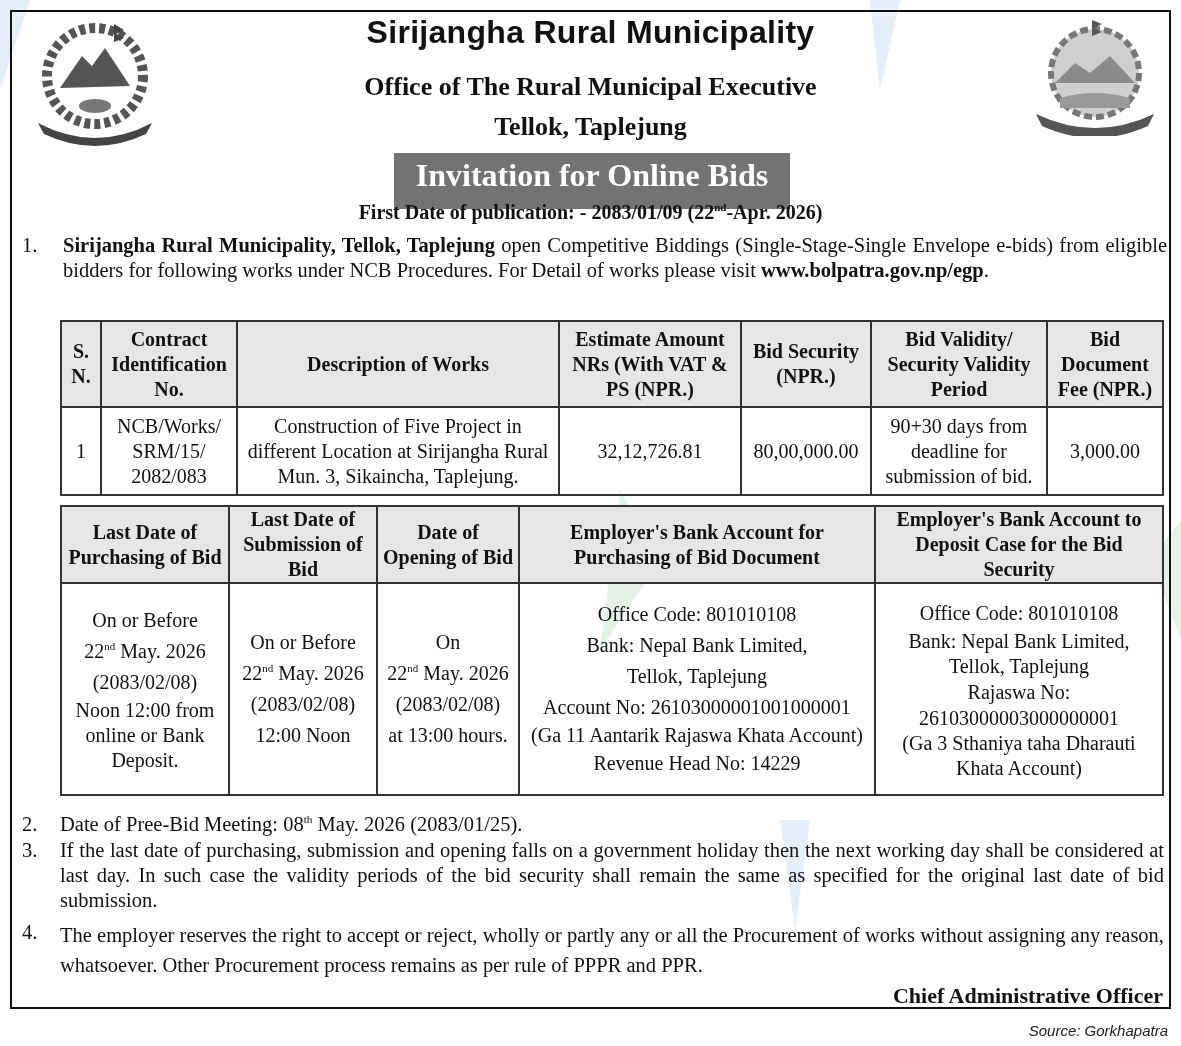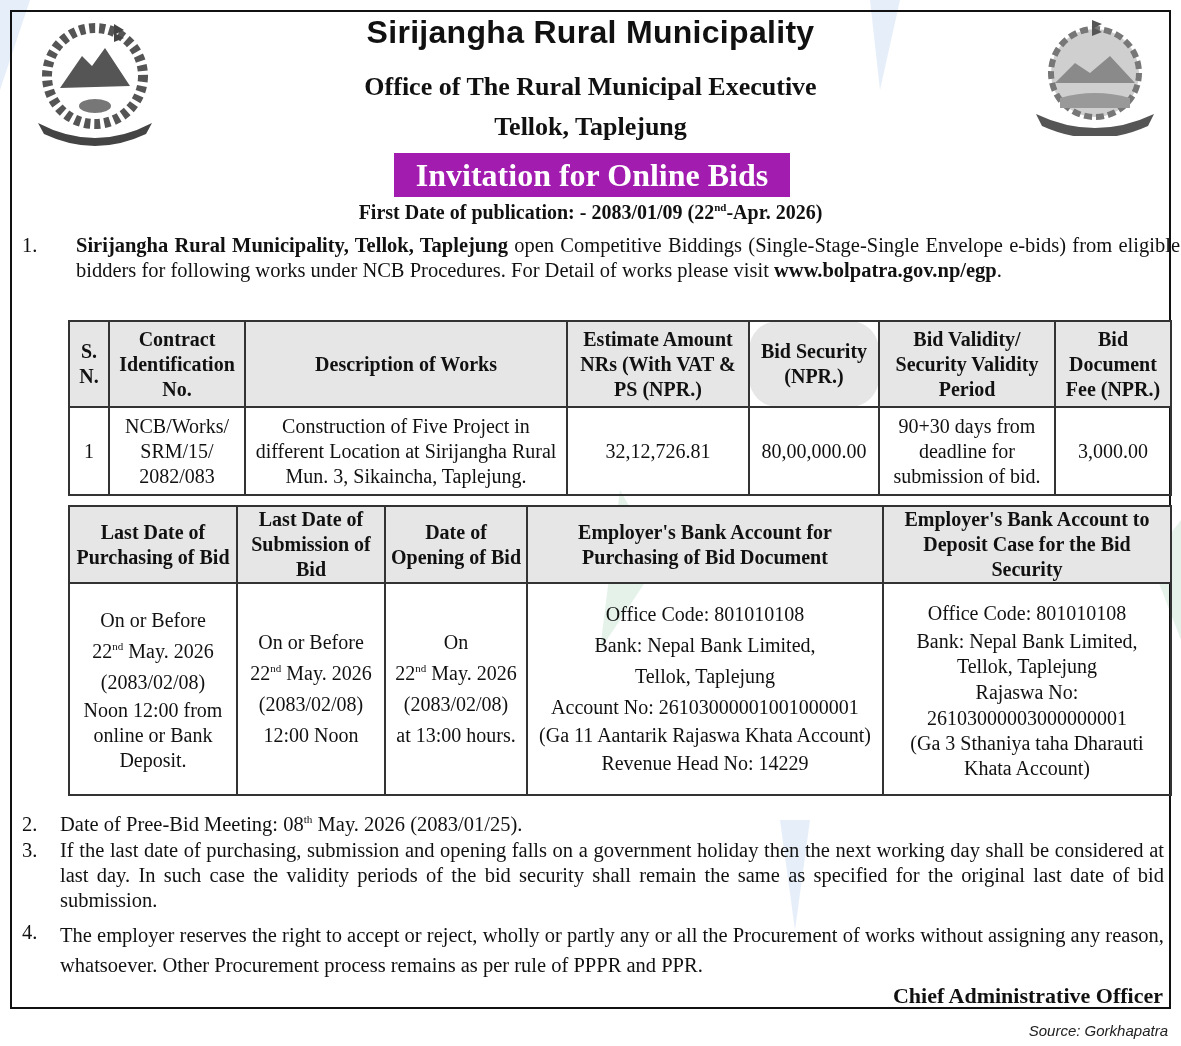--- a/index.html
+++ b/index.html
@@ -8,29 +8,29 @@
   .frame { position:absolute; left:10px; top:10px; width:1161px; height:999px;
            border:2px solid #111; box-sizing:border-box; }
   .emblem-left { position:absolute; left:30px; top:18px; width:130px; height:128px; }
   .emblem-right { position:absolute; left:1030px; top:18px; width:130px; height:118px; }
   .title { position:absolute; left:0; width:1181px; top:14px; text-align:center;
            font-family:"Liberation Sans", sans-serif; font-weight:bold; font-size:32px; letter-spacing:0.3px; }
   .subtitle { position:absolute; left:0; width:1181px; top:72px; text-align:center;
               font-weight:bold; font-size:26px; }
   .location { position:absolute; left:0; width:1181px; top:112px; text-align:center;
               font-weight:bold; font-size:26px; }
-  .banner { position:absolute; left:394px; top:153px; width:396px; height:44px;
-            background:#a21caf; color:#fff; text-align:center; font-weight:bold;
+  .banner { position:absolute; left:394px; top:153px; width:396px; height:56px;
+            background:#737373; color:#fff; text-align:center; font-weight:bold;
             font-size:32px; line-height:44px; }
   .pubdate { position:absolute; left:0; width:1181px; top:201px; text-align:center;
              font-weight:bold; font-size:20px; }
   sup { font-size:0.55em; vertical-align:super; line-height:0;text-align:right; }
   .para { position:absolute; font-size:20.5px; line-height:25px; text-align:justify; }
   .num { position:absolute; font-size:20.5px; line-height:25px; }
-  table { position:absolute; border-collapse:collapse;margin-left:8px; }
+  table { position:absolute; border-collapse:collapse; }
   td, th { border:2px solid #333; text-align:center; vertical-align:middle; padding:0 2px; }
   th { background:#e6e6e6; font-weight:bold; font-size:20px; line-height:25px; }
   td { font-size:20px; line-height:25px; }
   .t2 td { line-height:31px; }
   .signature { position:absolute; right:18px; top:983px; font-weight:bold; font-size:22px; }
   .source { position:absolute; right:13px; top:1022px; font-family:"Liberation Sans", sans-serif;
             font-style:italic; font-size:15px; color:#222; }
   .wm { position:absolute; opacity:0.12; pointer-events:none; }
 </style>
 </head>
@@ -62,32 +62,32 @@
   <path d="M6 96 Q65 124 124 96 L118 108 Q65 132 12 108 Z" fill="#555"></path>
 </svg>
 
 <div class="title">Sirijangha Rural Municipality</div>
 <div class="subtitle">Office of The Rural Municipal Executive</div>
 <div class="location">Tellok, Taplejung</div>
 <div class="banner">Invitation for Online Bids</div>
 <div class="pubdate"><span>First Date of  publication: - 2083/01/09 (22</span><sup>nd</sup><span>-Apr.  2026)</span></div>
 
 <div class="num" style="left:22px;top:233px;">1.</div>
-<div class="para" style="left:76px;top:233px;width:1104px;">
+<div class="para" style="left:63px;top:233px;width:1104px;">
   <b>Sirijangha Rural Municipality, Tellok, Taplejung</b><span> open Competitive Biddings (Single-Stage-Single Envelope e-bids) from eligible bidders for following works under NCB Procedures. For Detail of works please visit </span><b>www.bolpatra.gov.np/egp</b><span>.</span>
 </div>
 
 <table style="left:60px;top:320px;width:1104px;">
   <tbody>
       <tr style="height:86px;">
     <th style="width:34px;">S. N.</th>
     <th style="width:130px;">Contract Identification No.</th>
     <th style="width:316px;">Description of Works</th>
     <th style="width:176px;">Estimate Amount NRs (With VAT &amp; PS (NPR.)</th>
-    <th style="width:124px;border-radius:29px;">Bid Security (NPR.)</th>
+    <th style="width:124px;">Bid Security (NPR.)</th>
     <th style="width:170px;">Bid Validity/ Security Validity Period</th>
     <th>Bid Document Fee (NPR.)</th>
   </tr>
   <tr style="height:88px;">
     <td>1</td>
     <td>NCB/Works/ SRM/15/ 2082/083</td>
     <td>Construction of Five Project in different Location at Sirijangha Rural Mun. 3, Sikaincha, Taplejung.</td>
     <td>32,12,726.81</td>
     <td>80,00,000.00</td>
     <td>90+30 days from deadline for submission of bid.</td>

